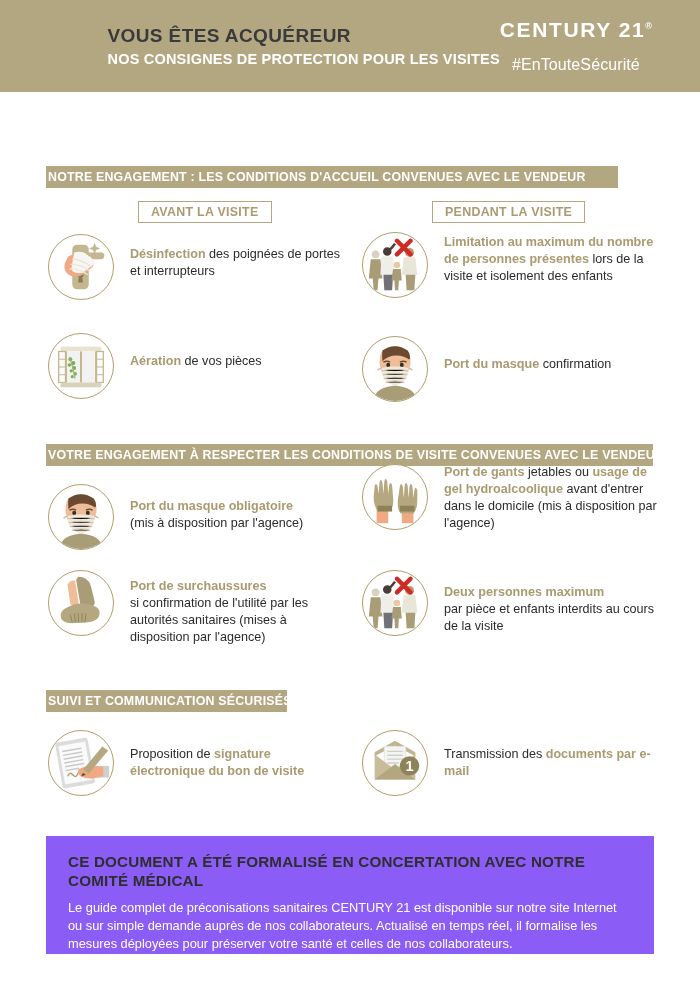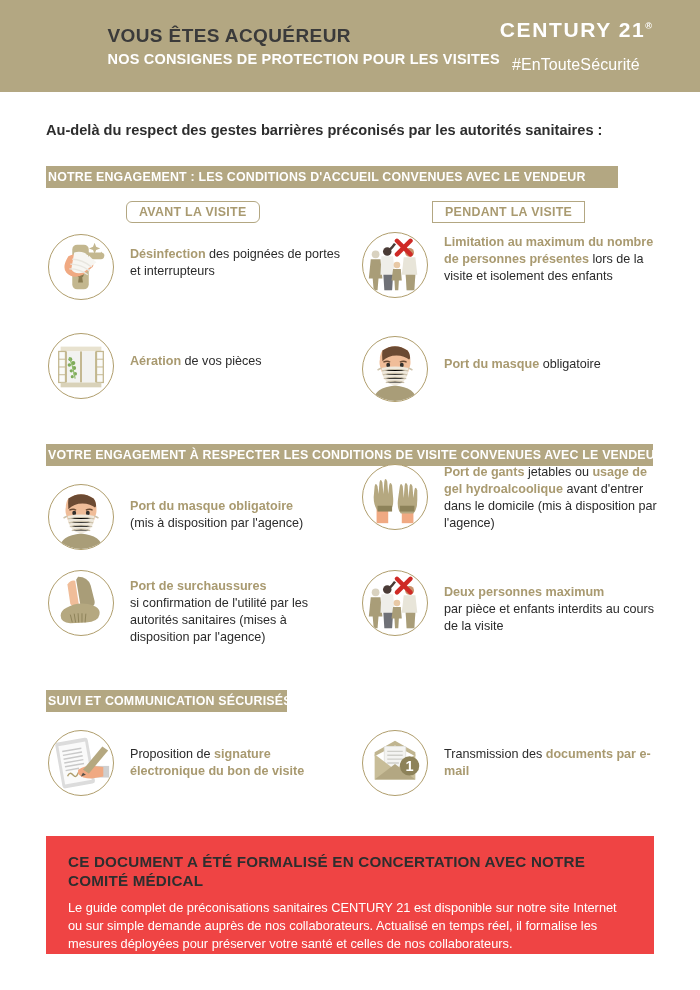--- a/index.html
+++ b/index.html
@@ -54,21 +54,21 @@
   .banner-3 { left:46px; top:690px; width: 241px; }
 
   
   .pill {
     position:absolute; height: 22px;
     border: 1.4px solid #b3a782; color: #a99a70;
     font-size: 12.4px; font-weight: bold; letter-spacing:.3px;
     display:flex; align-items:center; justify-content:center;
     padding: 0 12px; text-transform: uppercase; white-space: nowrap;
   }
-  .pill-avant   { left: 126px; top: 201px; border-radius: 6px; }
+  .pill-avant   { left: 138px; top: 201px; }
   .pill-pendant { left: 432px; top: 201px; }
 
   
   .item { position: absolute; display: flex; align-items: flex-start; }
   .icon-wrap {
     width: 66px; height: 66px; flex: 0 0 66px;
     border: 1.6px solid #b09e6d; border-radius: 50%;
     overflow: hidden; position: relative; background: #fff;
   }
   .icon-wrap svg { display:block; width: 100%; height: 100%; }
@@ -95,21 +95,21 @@
   .it-6 .item-text { padding-top: 8px; }
   .it-8 .item-text { padding-top: 14px; }
   .it-9 .item-text, .it-10 .item-text { padding-top: 16px; }
   .it-1 .item-text { padding-top: 12px; }
   .it-3 .item-text { padding-top: 2px; }
   .it-7 .item-text { padding-top: 0px; }
 
   
   .footer {
     position:absolute; left: 46px; top: 836px; width: 608px; height: 118px;
-    background: #ef4444; padding: 16px 22px 0 22px;
+    background: #8b5cf6; padding: 16px 22px 0 22px;
   }
   .f-title {
     font-size: 15.2px; font-weight: bold; color: #2e2e2e;
     letter-spacing: .2px; line-height: 1.25; text-transform: uppercase;
   }
   .f-body {
     margin-top: 9px; font-size: 12.8px; color: #ffffff; line-height: 1.42;
   }
 </style>
 </head>
@@ -121,21 +121,20 @@
     <div class="header-left">
       <div class="h-title">VOUS ÊTES ACQUÉREUR</div>
       <div class="h-sub">NOS CONSIGNES DE PROTECTION POUR LES VISITES</div>
     </div>
     <div class="header-right">
       <div class="brand"><span>CENTURY 21</span><span class="reg">®</span></div>
       <div class="hashtag">#EnTouteSécurité</div>
     </div>
   </div>
 
-  <div class="intro">Au-delà du respect des gestes barrières préconisés par les autorités sanitaires :</div>
 
   <div class="banner banner-1">NOTRE ENGAGEMENT : LES CONDITIONS D'ACCUEIL CONVENUES AVEC LE VENDEUR</div>
   <div class="banner banner-2">VOTRE ENGAGEMENT À RESPECTER LES CONDITIONS DE VISITE CONVENUES AVEC LE VENDEUR</div>
   <div class="banner banner-3">SUIVI ET COMMUNICATION SÉCURISÉS</div>
 
   <div class="pill pill-avant">AVANT LA VISITE</div>
   <div class="pill pill-pendant">PENDANT LA VISITE</div>
 
   <div class="item it-1">
     <div class="icon-wrap">
@@ -225,21 +224,21 @@
         <path d="M19 32 q14 -3 28 0 q-1 16 -14 18 q-13 -2 -14 -18 z" fill="#efe9dd"></path>
         <g stroke="#cdc2ab" stroke-width="1.2">
           <path d="M19.6 35 q13.4 -3 26.8 0"></path>
           <path d="M20.4 39 q12.6 -3 25.2 0"></path>
           <path d="M21.4 43 q11.6 -3 23.2 0"></path>
           <path d="M23.5 47 q9.5 -3 19 0"></path>
         </g>
         <path d="M19 32 l-4 2 M47 32 l4 2" stroke="#cdc2ab" stroke-width="1.6"></path>
       </svg>
     </div>
-    <div class="item-text"><span class="hl">Port du masque</span><span> obligatoire</span></div>
+    <div class="item-text"><span class="hl">Port du masque</span><span> confirmation</span></div>
   </div>
 
   <div class="item it-5">
     <div class="icon-wrap">
       <svg viewBox="0 0 66 66">
         <path d="M10 66 q2-14 23-16 h0 q21 2 23 16 z" fill="#a99d78"></path>
         <path d="M20 14 q13-9 26 0 q4 5 2 16 q-2 16 -15 18 q-13 -2 -15 -18 q-2 -11 2 -16 z" fill="#f0bd99"></path>
         <path d="M20 14 q13-9 26 0 q3 4 2.6 10 q-6 -5 -14 -5 q-9 0 -14.6 6 q-.6 -7 0 -11 z" fill="#6b4a33"></path>
         <path d="M18 22 q-2 5 0 9 q2 2 3 -1 z" fill="#f0bd99"></path>
         <path d="M48 22 q2 5 0 9 q-2 2 -3 -1 z" fill="#f0bd99"></path>

